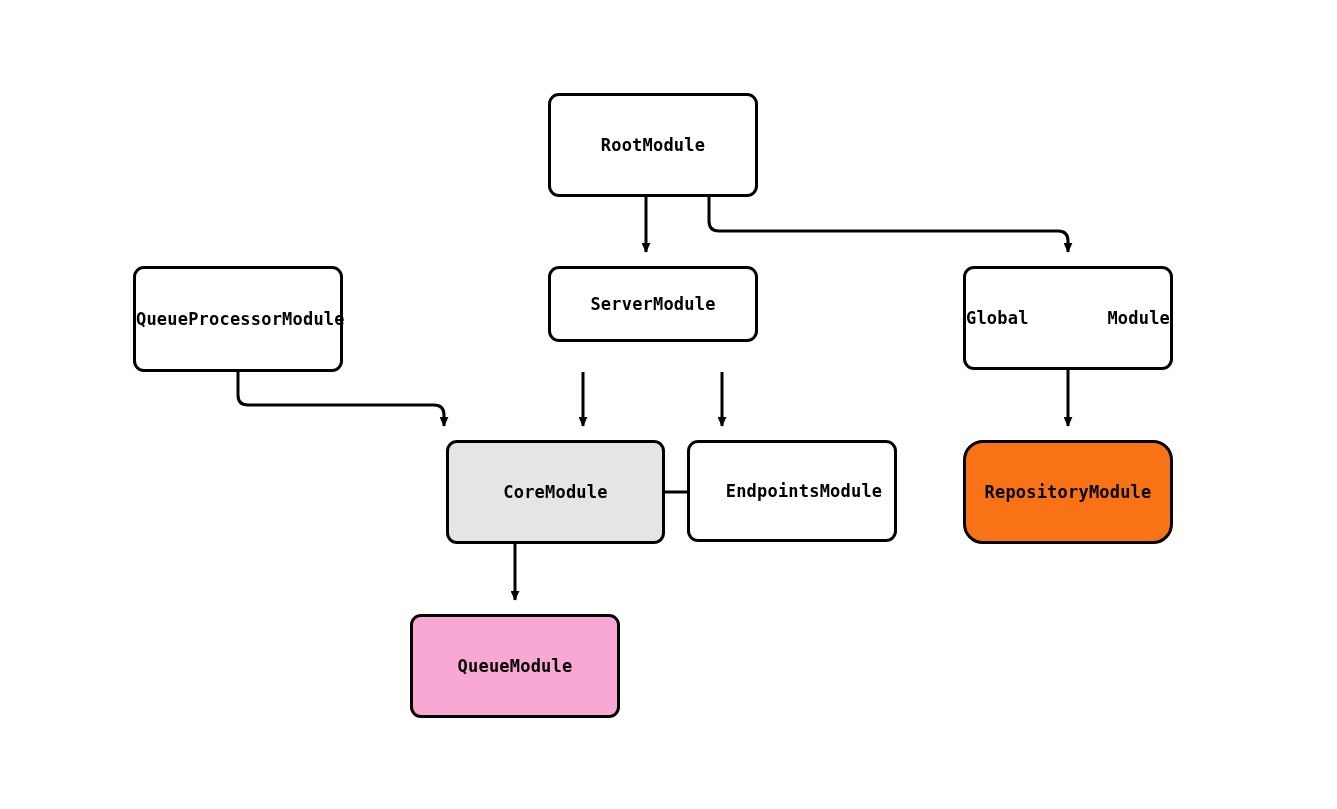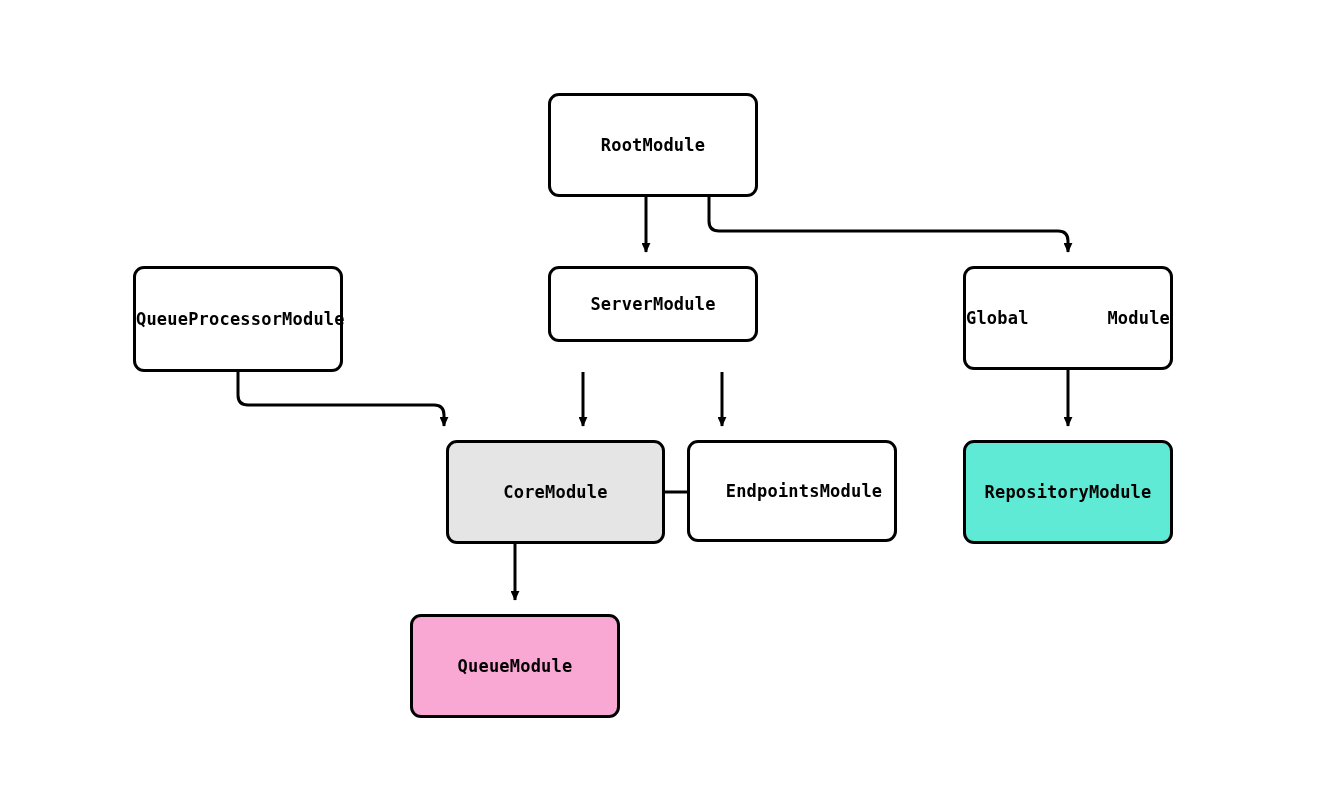--- a/index.html
+++ b/index.html
@@ -89,21 +89,21 @@
         <div class="node-label">Module</div>
       </div>
       <div class="node" style="left: 410px; top: 440px; width: 219px; height: 104px; border-color: rgb(0, 0, 0); background: #e5e5e5; margin-left: 36px;">
         <div class="node-label">Core</div>
         <div class="node-label">Module</div>
       </div>
       <div class="node" style="left: 687px; top: 440px; width: 210px; height: 102px; border-color: rgb(0, 0, 0); background: rgb(255, 255, 255); padding-left: 24px;">
         <div class="node-label">Endpoints</div>
         <div class="node-label">Module</div>
       </div>
-      <div class="node" style="left: 963px; top: 440px; width: 210px; height: 104px; border-color: rgb(0, 0, 0); background: #5eead4;">
+      <div class="node" style="left: 963px; top: 440px; width: 210px; height: 104px; border-color: rgb(0, 0, 0); background: #f97316; border-radius: 20px;">
         <div class="node-label">Repository</div>
         <div class="node-label">Module</div>
       </div>
       <div class="node" style="left: 410px; top: 614px; width: 210px; height: 104px; border-color: rgb(0, 0, 0); background: #f9a8d4;">
         <div class="node-label">Queue</div>
         <div class="node-label">Module</div>
       </div>
     </div>
 
 </div>

